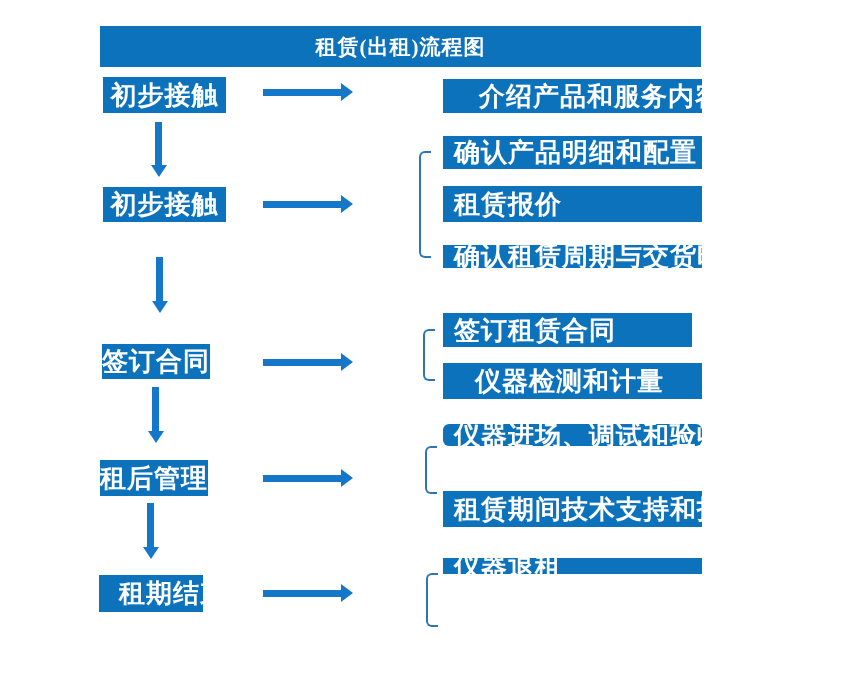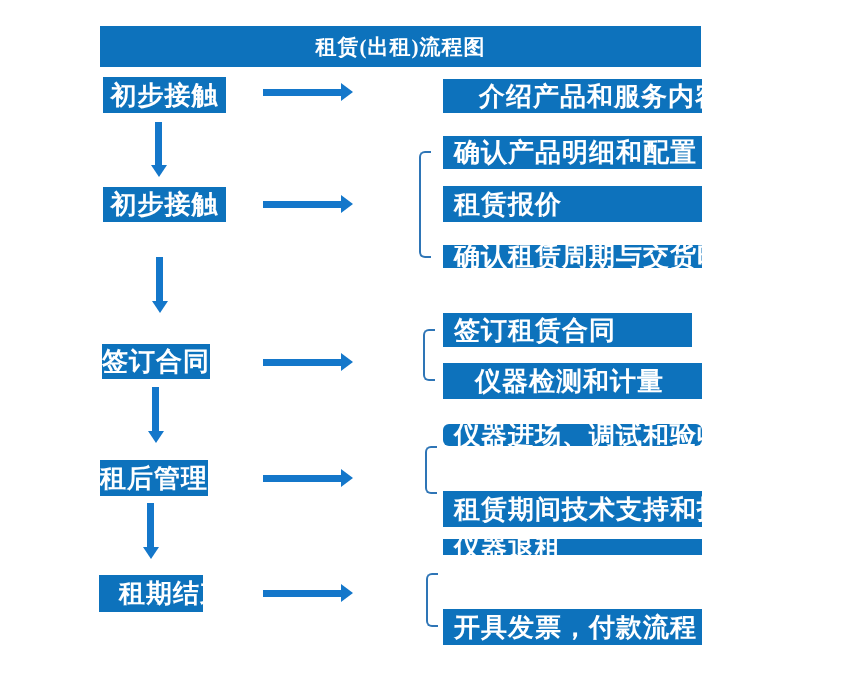--- a/index.html
+++ b/index.html
@@ -91,22 +91,21 @@
   <div class="bluebox step" style="left:99px; top:575px; width:104px; height:37px;padding-left:44px;">租期结束</div>
 
   <div class="bluebox detail" style="left:443px; top:79px; width:259px; height:34px;padding-left:36px;">介绍产品和服务内容</div>
   <div class="bluebox detail" style="left:443px; top:136px; width:259px; height:33px;text-align:center;">确认产品明细和配置</div>
   <div class="bluebox detail" style="left:443px; top:186px; width:259px; height:36px;">租赁报价</div>
   <div class="bluebox detail" style="left:443px; top:245px; width:259px; height:23px;">确认租赁周期与交货时间</div>
   <div class="bluebox detail" style="left:443px; top:313px; width:249px; height:34px;">签订租赁合同</div>
   <div class="bluebox detail" style="left:443px; top:363px; width:259px; height:36px;padding-left:32px;">仪器检测和计量</div>
   <div class="bluebox detail" style="left:443px; top:424px; width:259px; height:22px;border-radius:6px;">仪器进场、调试和验收</div>
   <div class="bluebox detail" style="left:443px; top:491px; width:259px; height:36px;">租赁期间技术支持和指导</div>
-  <div class="bluebox detail" style="left:443px; top:539px; width:259px; height:16px;">仪器退租</div>
-  <div class="bluebox detail" style="left:443px; top:609px; width:259px; height:36px;">开具发票，付款流程</div>
+  <div class="bluebox detail" style="left:443px; top:558px; width:259px; height:16px;">仪器退租</div>
 
   <div class="v-arrow" style="left:150px; top:122px; height:55px;">
     <div class="v-shaft"></div>
     <div class="v-head"></div>
   </div>
   <div class="v-arrow" style="left:151px; top:257px; height:56px;">
     <div class="v-shaft"></div>
     <div class="v-head"></div>
   </div>
   <div class="v-arrow" style="left:147px; top:387px; height:56px;">

